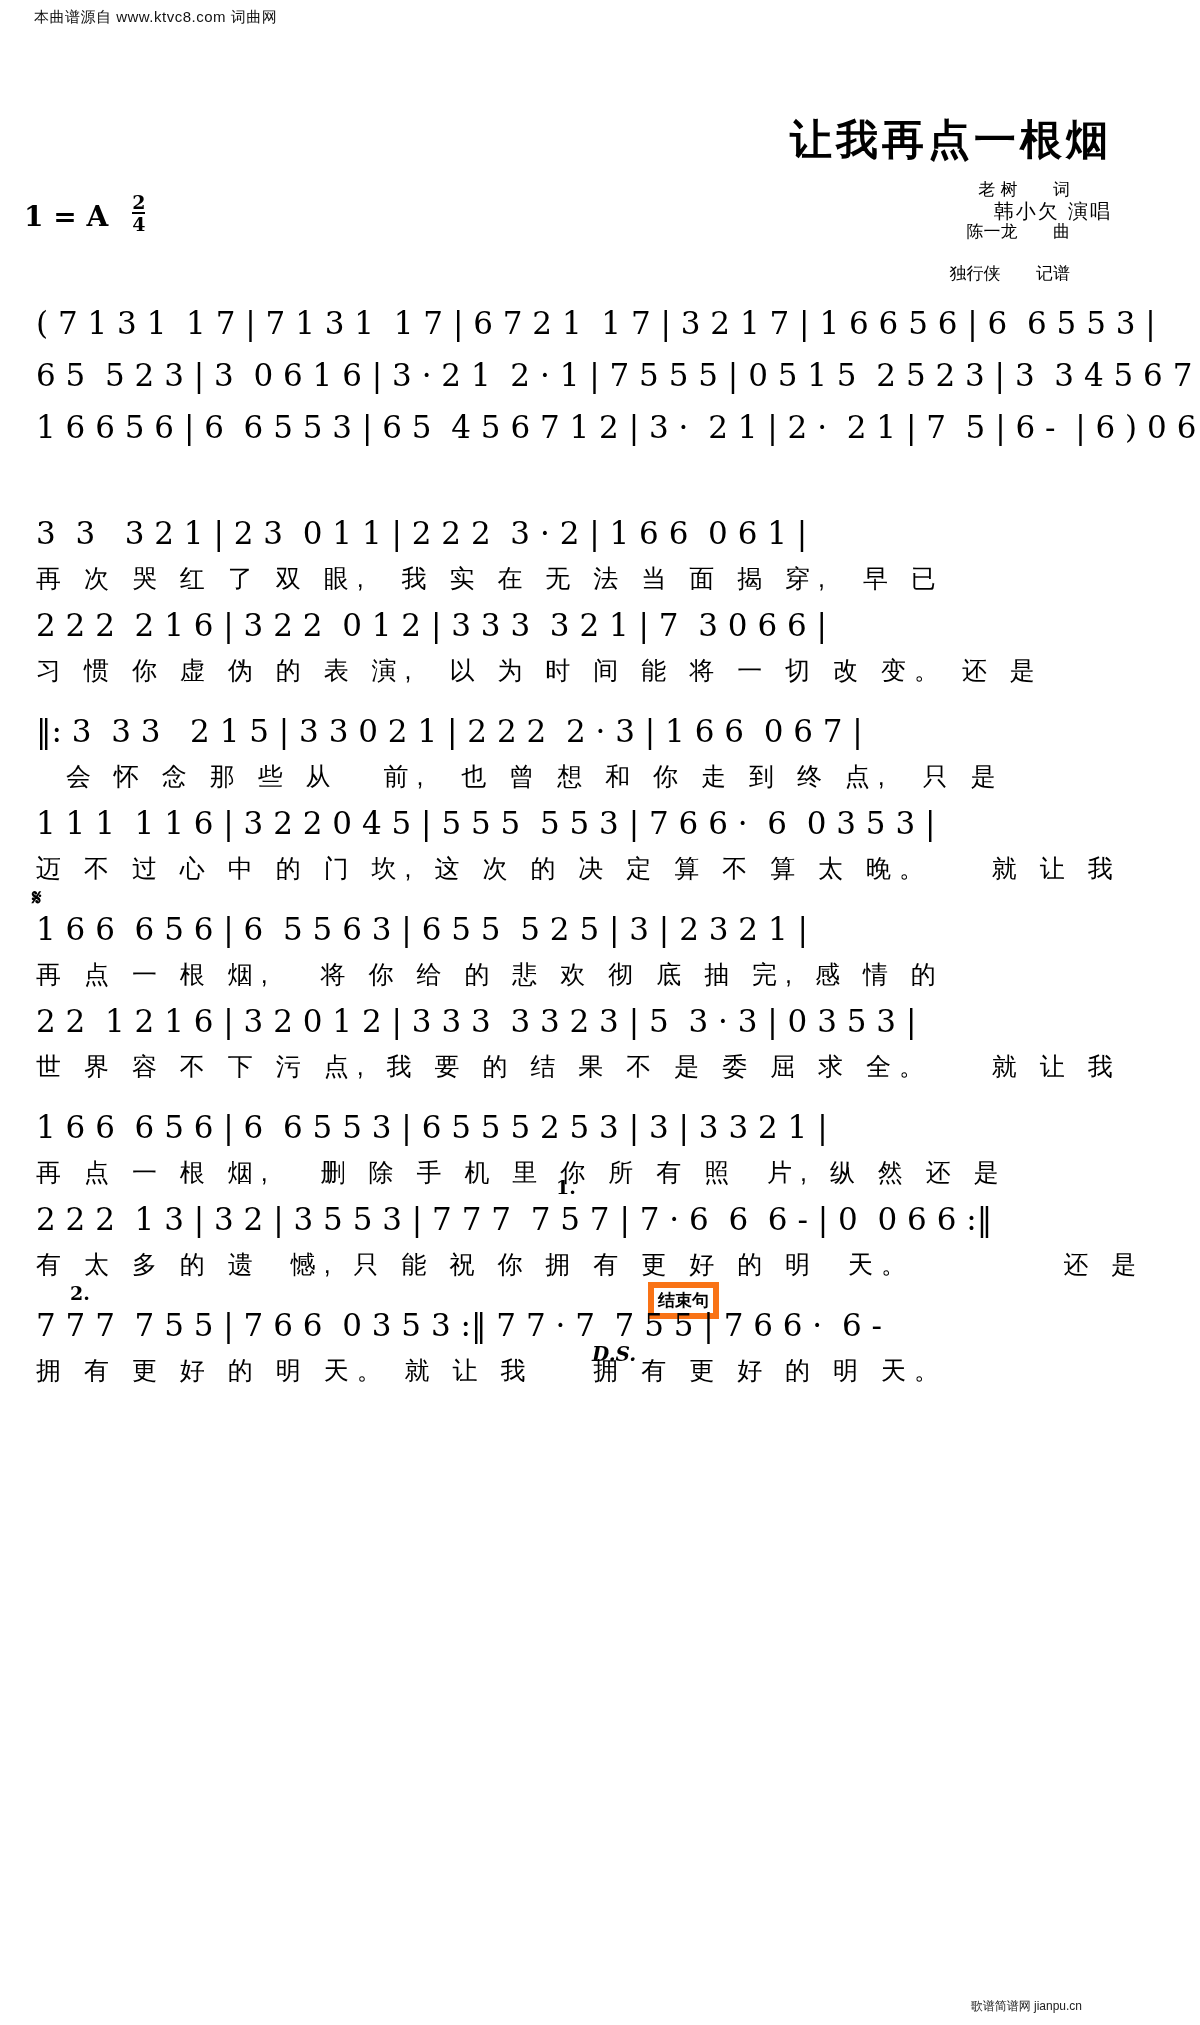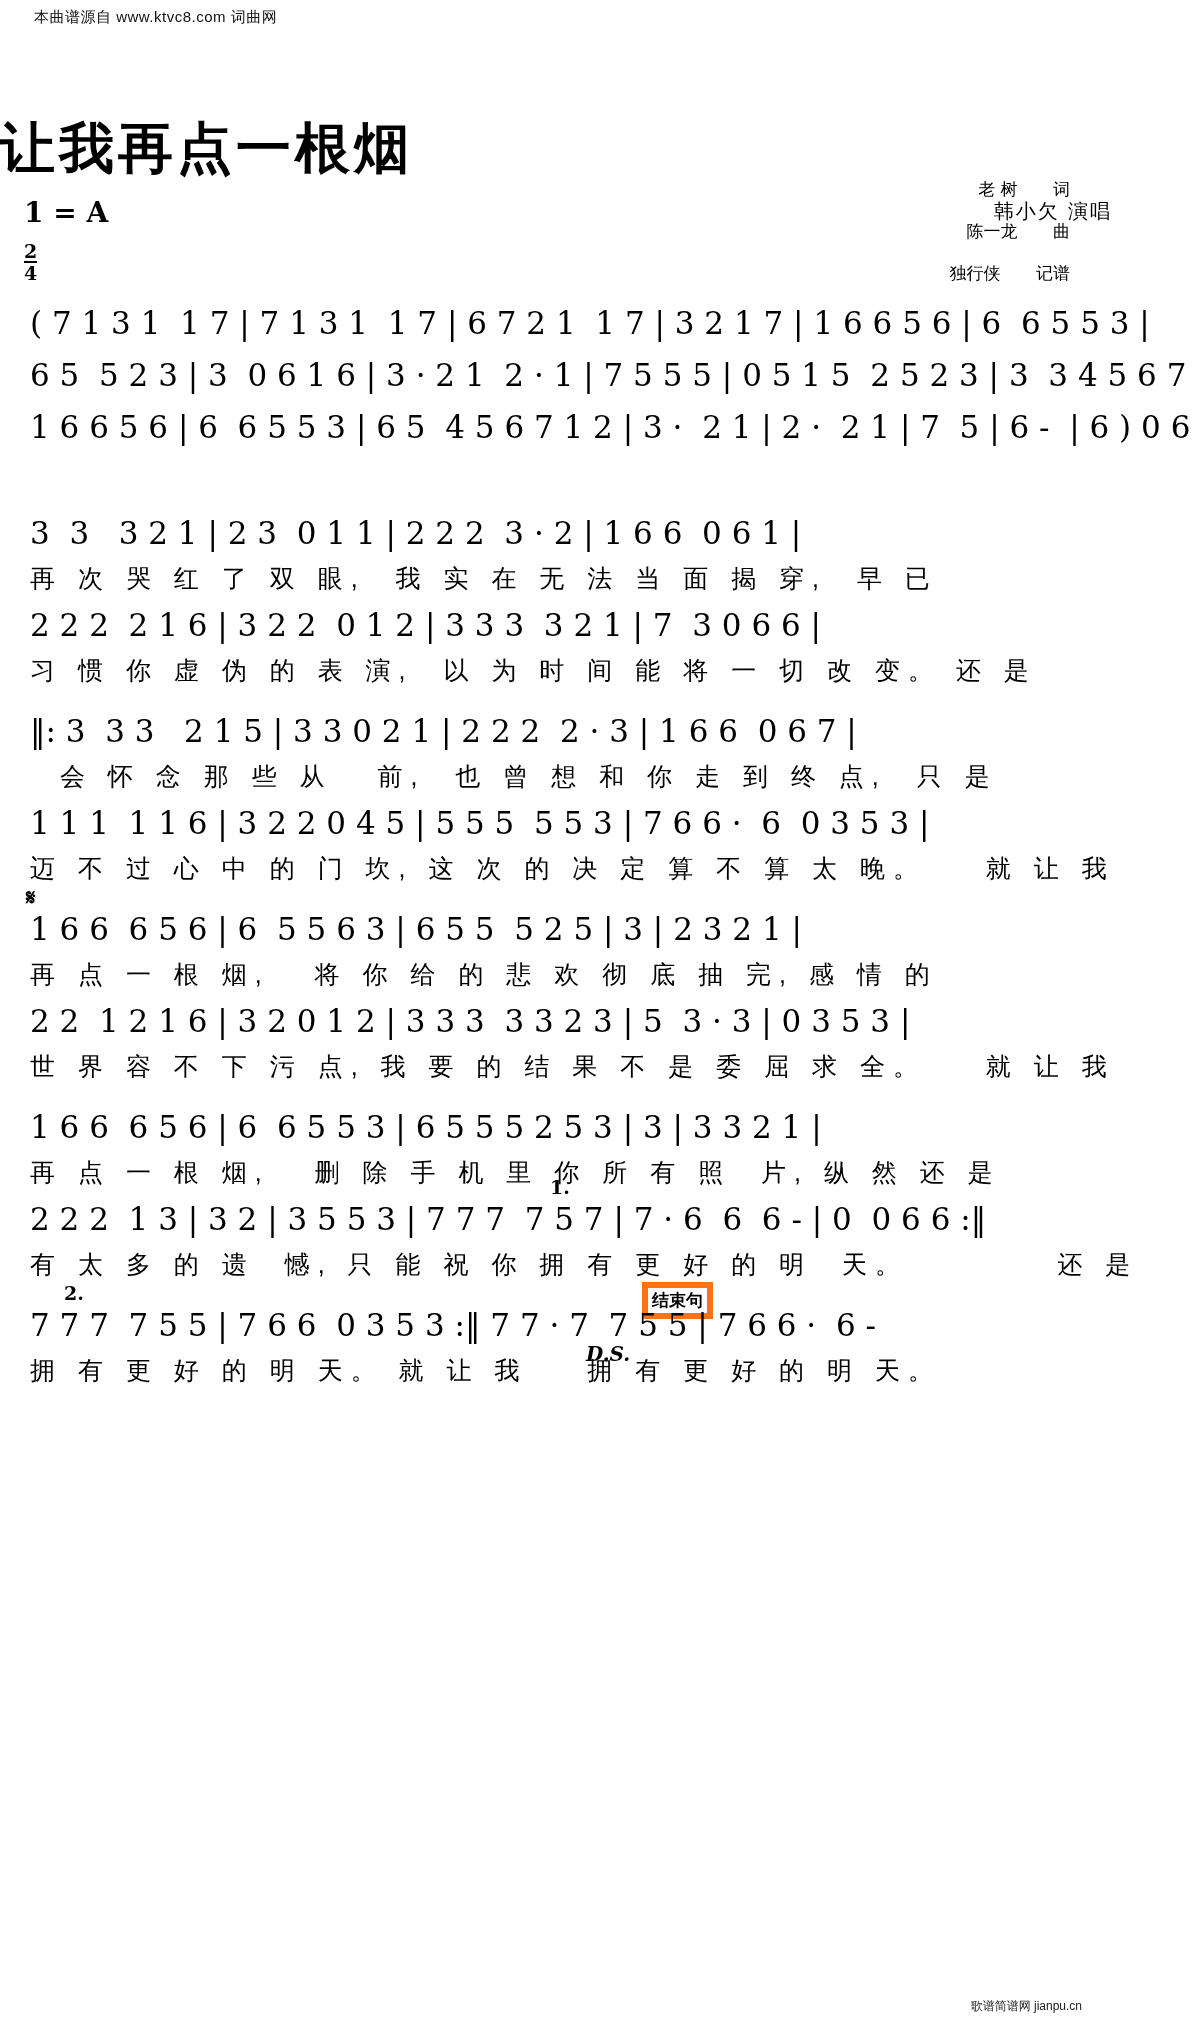--- a/index.html
+++ b/index.html
@@ -24,22 +24,22 @@
     left:34px;top:8px;
     font-family:"Liberation Sans", sans-serif;
     font-size:15px;
     letter-spacing:0.5px;
     color:#111;
   }
   
   .title{
     position:absolute;
     left:0;right:0;top:112px;
-    text-align:left;
-    font-size:55px;
+    text-align:right;
+    font-size:42px;
     font-weight:bold;
     letter-spacing:4px;
     font-family:"DejaVu Serif", serif;
   }
   .subtitle{
     position:absolute;
     left:0;right:0;top:198px;
     text-align:right;
     font-size:20px;
     letter-spacing:2px;
@@ -56,38 +56,37 @@
   }
   .credits div span.role{margin-left:30px;}
   
   .keysig{
     position:absolute;
     left:24px;top:196px;
     font-size:28px;
     font-weight:bold;
     font-family:"DejaVu Serif", serif;
     display:flex;
-    align-items:flex-start;
-    gap:16px;
-    flex-direction:column;
+    align-items:center;
+    gap:24px;
   }
   .meter{
     display:inline-block;
     font-size:19px;
     line-height:1.02;
     text-align:center;
     position:relative;
     top:-3px;
   }
   .meter .num{display:block;}
   .meter .den{display:block;border-top:2px solid #000;padding-top:1px;}
   
   .systems{
     position:absolute;
-    left:30px;right:22px;top:300px;
+    left:36px;right:22px;top:300px;
   }
   .system{
     position:relative;
     margin-bottom:4px;
   }
   .notes{
     position:relative;
     font-family:"DejaVu Serif", serif;
     font-size:31px;
     letter-spacing:0px;

